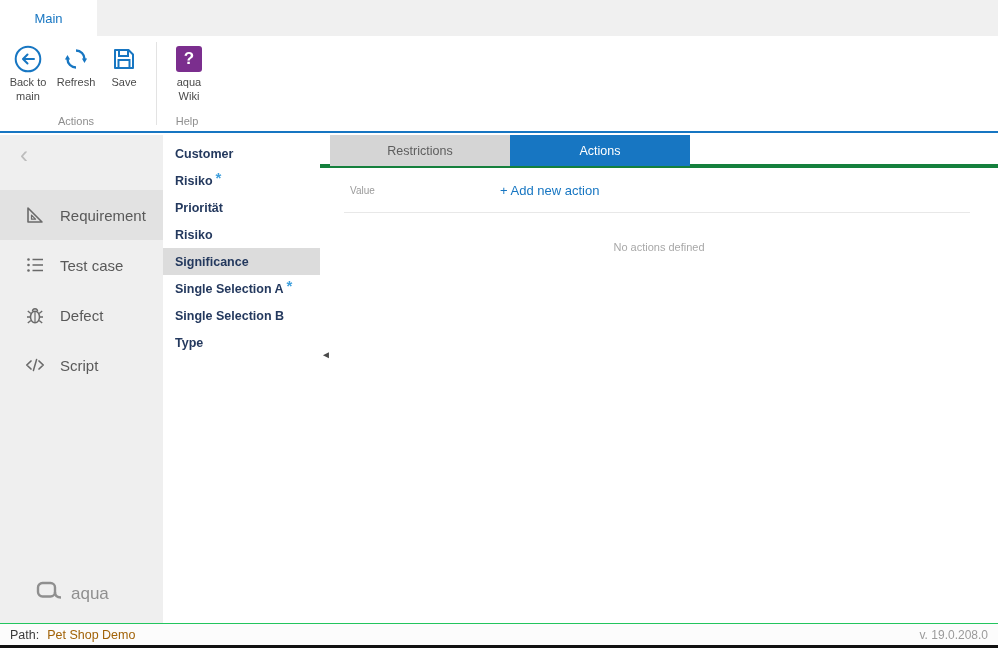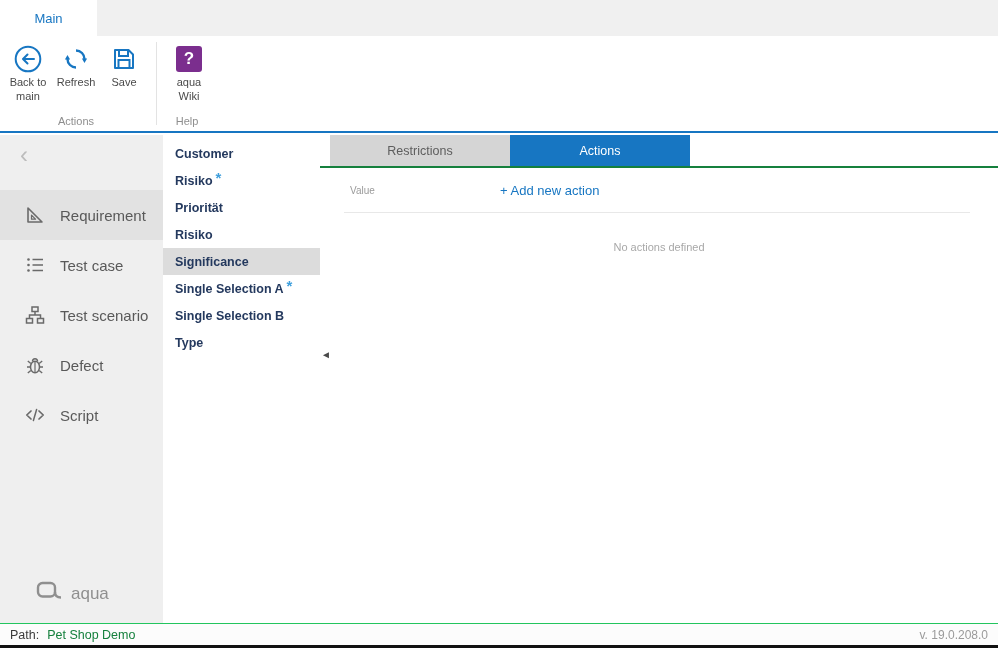--- a/index.html
+++ b/index.html
@@ -38,37 +38,37 @@
 
   
   .fieldpanel { position:absolute; left:163px; top:135px; width:157px; height:488px; background:#ffffff; padding-top:5px; }
   .field-item { height:27px; display:flex; align-items:center; padding-left:12px; cursor:pointer;text-align:right; }
   .field-item.selected { background:#dcdcdc; }
   .field-label { font-size:12.5px; font-weight:bold; color:#24395e; }
   .field-marker { color:#3f9fdc; font-size:15px; margin-left:3px; position:relative; top:-3px; font-weight:bold; }
 
   
   .content { position:absolute; left:320px; top:135px; width:678px; height:488px; background:#ffffff; }
-  .tabbar { height:33px; border-bottom:2px solid #15803d; display:flex; padding-left:10px; }
+  .tabbar { height:33px; border-bottom:4px solid #15803d; display:flex; padding-left:10px; }
   .ctab { width:180px; height:31px; display:flex; align-items:center; justify-content:center;
           font-size:12.5px; background:#d5d5d5; color:#5d5d5d; cursor:pointer; }
   .ctab.active { background:#1776c2; color:#ffffff; }
   .table-head { height:44px; display:flex; align-items:center; padding:0 30px; }
   .col-value { width:150px; color:#9b9b9b; font-size:10px; }
   .col-affected { flex:1; color:#9b9b9b; font-size:13px; }
   .add-action { color:#1776c2; font-size:13px; cursor:pointer; white-space:nowrap; }
   .head-sep { height:1px; background:#e8e8e8; margin:0 28px 0 24px; }
   .empty-msg { text-align:center; color:#a8a8a8; font-size:11px; padding-top:28px; }
   .panel-collapse { position:absolute; left:1px; top:214px; font-size:10px; color:#4a4a4a; cursor:pointer; }
 
   
   .statusbar { position:absolute; left:0; top:623px; width:100%; height:22px; background:#fcfcfc;
                border-top:1px solid #22c55e; display:flex; align-items:center; padding:0 10px; font-size:12.5px; }
   .path-label { color:#3a3a3a; }
-  .path-value { color:#15803d; margin-left:8px; }
+  .path-value { color:#a16207; margin-left:8px; }
   .version { margin-left:auto; color:#9a9a9a; font-size:12px; }
   .bottombar { position:absolute; left:0; top:645px; width:100%; height:3px; background:#111111; }
 </style>
 </head>
 <body>
 
 <div class="app">
 
   <div class="tabstrip">
     <div class="main-tab">
@@ -157,31 +157,20 @@
           <svg width="22" height="22" viewBox="0 0 22 22">
             <circle cx="4.5" cy="5.5" r="1.3" fill="#6a6a6a"></circle>
             <circle cx="4.5" cy="11" r="1.3" fill="#6a6a6a"></circle>
             <circle cx="4.5" cy="16.5" r="1.3" fill="#6a6a6a"></circle>
             <path d="M8.5 5.5 H19 M8.5 11 H19 M8.5 16.5 H19" stroke="#6a6a6a" stroke-width="1.6"></path>
           </svg>
         </span>
         <span class="nav-label">Test case</span>
       </div>
 
-      <div class="nav-item">
-        <span class="nav-icon">
-          <svg width="22" height="22" viewBox="0 0 22 22">
-            <rect x="8" y="3" width="6" height="4.5" fill="none" stroke="#6a6a6a" stroke-width="1.5"></rect>
-            <rect x="2.5" y="14.5" width="6" height="4.5" fill="none" stroke="#6a6a6a" stroke-width="1.5"></rect>
-            <rect x="13.5" y="14.5" width="6" height="4.5" fill="none" stroke="#6a6a6a" stroke-width="1.5"></rect>
-            <path d="M11 7.5 V11 M5.5 14.5 V11 H16.5 V14.5" fill="none" stroke="#6a6a6a" stroke-width="1.5"></path>
-          </svg>
-        </span>
-        <span class="nav-label">Test scenario</span>
-      </div>
 
       <div class="nav-item">
         <span class="nav-icon">
           <svg width="22" height="22" viewBox="0 0 22 22">
             <ellipse cx="11" cy="13" rx="4.5" ry="5.8" fill="none" stroke="#6a6a6a" stroke-width="1.5"></ellipse>
             <path d="M11 7.2 V18.8" stroke="#6a6a6a" stroke-width="1.2"></path>
             <path d="M8.5 7.5 a2.5 2.8 0 0 1 5 0" fill="none" stroke="#6a6a6a" stroke-width="1.5"></path>
             <path d="M6.8 9.5 L3.8 7 M6.5 13 H3 M6.8 16.5 L3.8 19 M15.2 9.5 L18.2 7 M15.5 13 H19 M15.2 16.5 L18.2 19" stroke="#6a6a6a" stroke-width="1.4"></path>
           </svg>
         </span>

